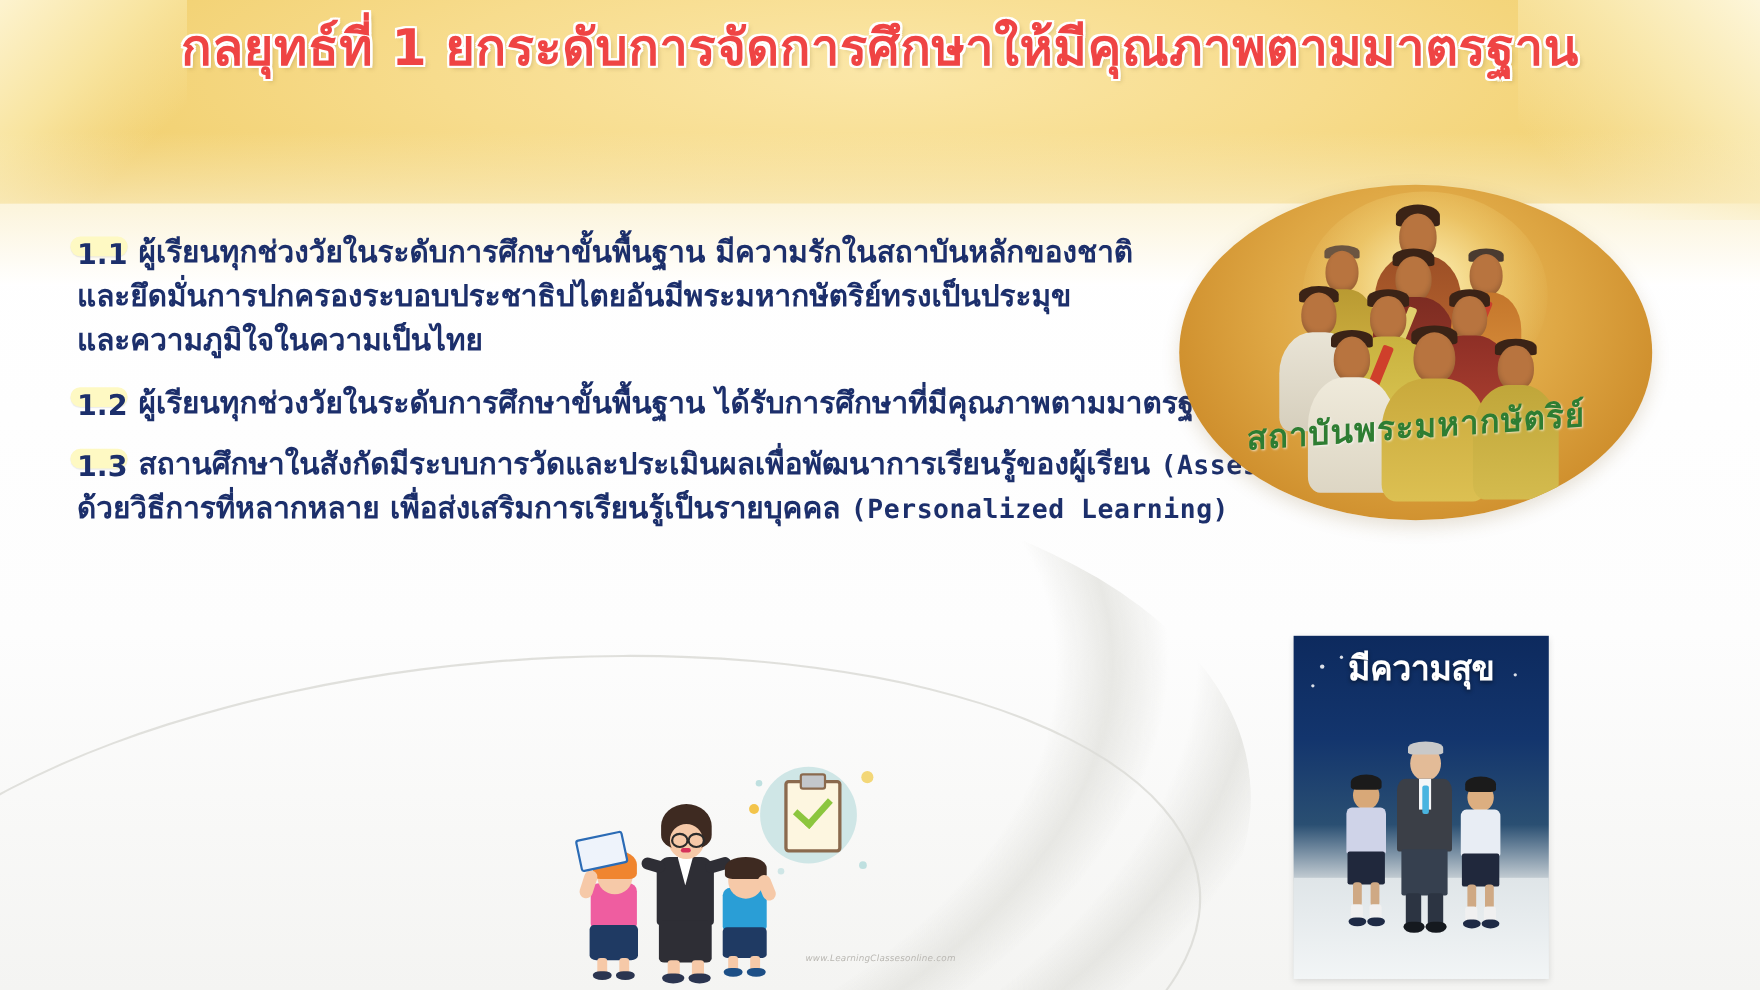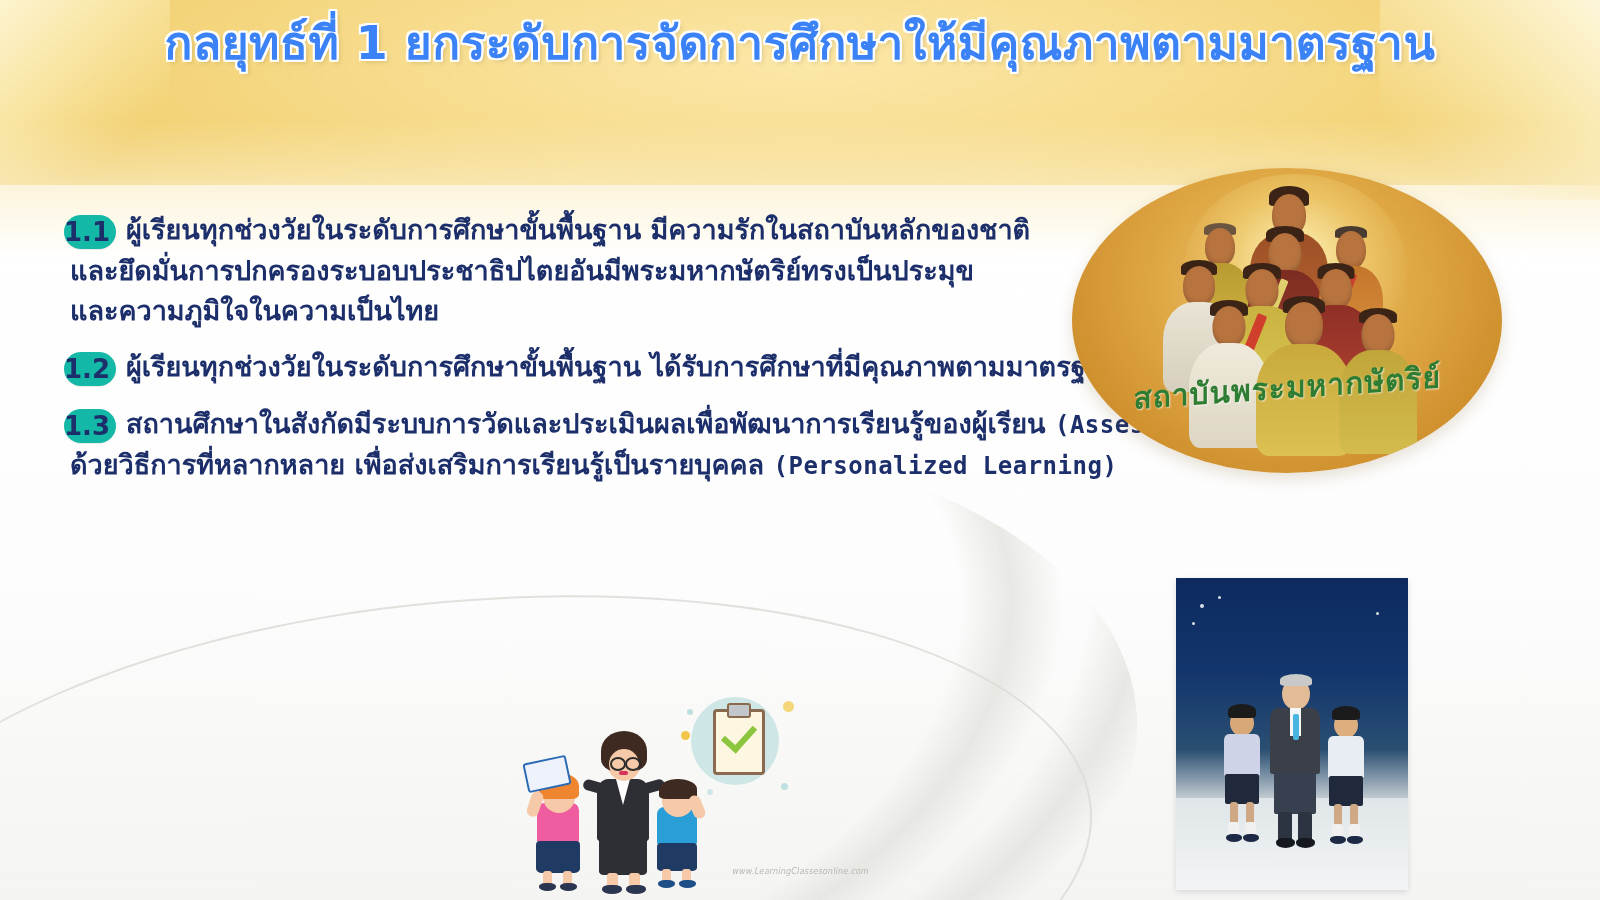--- a/index.html
+++ b/index.html
@@ -75,21 +75,21 @@
   .title-block {
     position: absolute;
     left: 0; top: 16px;
     width: 1600px;
     text-align: center;
     z-index: 6;
   }
   .slide-title {
     font-size: 46px;
     font-weight: bold;
-    color: #3b82f6;
+    color: #ef4444;
     letter-spacing: 0.5px;
     line-height: 1.18;
     text-shadow:
       -2px 0 #fff, 2px 0 #fff, 0 -2px #fff, 0 2px #fff,
       -2px -2px #fff, 2px -2px #fff, -2px 2px #fff, 2px 2px #fff,
       3px 3px 4px rgba(120,100,40,0.25);
     white-space: nowrap;
   }
   .slide-subtitle {
     margin-top: 14px;
@@ -113,25 +113,25 @@
   }
   .bullet {
     display: flex;
     align-items: flex-start;
     margin-bottom: 4px;
   }
   .badge {
     flex: none;
     display: inline-block;
     min-width: 52px;
-    height: 34px;
+    height: 18px;
     line-height: 34px;
-    text-align: left;
+    text-align: right;
     border-radius: 17px;
-    background: #14b8a6;
+    background: #fef9c3;
     color: #1c2f6b;
     font-size: 26px;
     font-weight: bold;
     margin-right: 10px;
     margin-top: 3px;
     box-shadow: 0 1px 1px rgba(0,0,0,0.08);
   }
   .btext {
     color: #1c2f6b;
     font-size: 27px;
@@ -534,16 +534,17 @@
       <div class="p-body" style="left:7px; top:70px; width:34px; height:30px; background:#20283c; border-radius:2px;"></div>
       <div class="p-leg" style="left:12px; top:98px; width:8px; height:22px; background:#cfa984;"></div>
       <div class="p-leg" style="left:28px; top:98px; width:8px; height:22px; background:#cfa984;"></div>
       <div style="position:absolute; left:10px; top:118px; width:11px; height:14px; background:#f0f0f0; border-radius:3px;"></div>
       <div style="position:absolute; left:27px; top:118px; width:11px; height:14px; background:#f0f0f0; border-radius:3px;"></div>
       <div class="p-shoe" style="left:8px; top:130px; width:16px; height:8px; background:#1e2a45;"></div>
       <div class="p-shoe" style="left:25px; top:130px; width:16px; height:8px; background:#1e2a45;"></div>
     </div>
 
     <div class="poster-title">
+      <div>มีความสุข</div>
     </div>
   </div>
 
 </div>
 
 </body></html>

